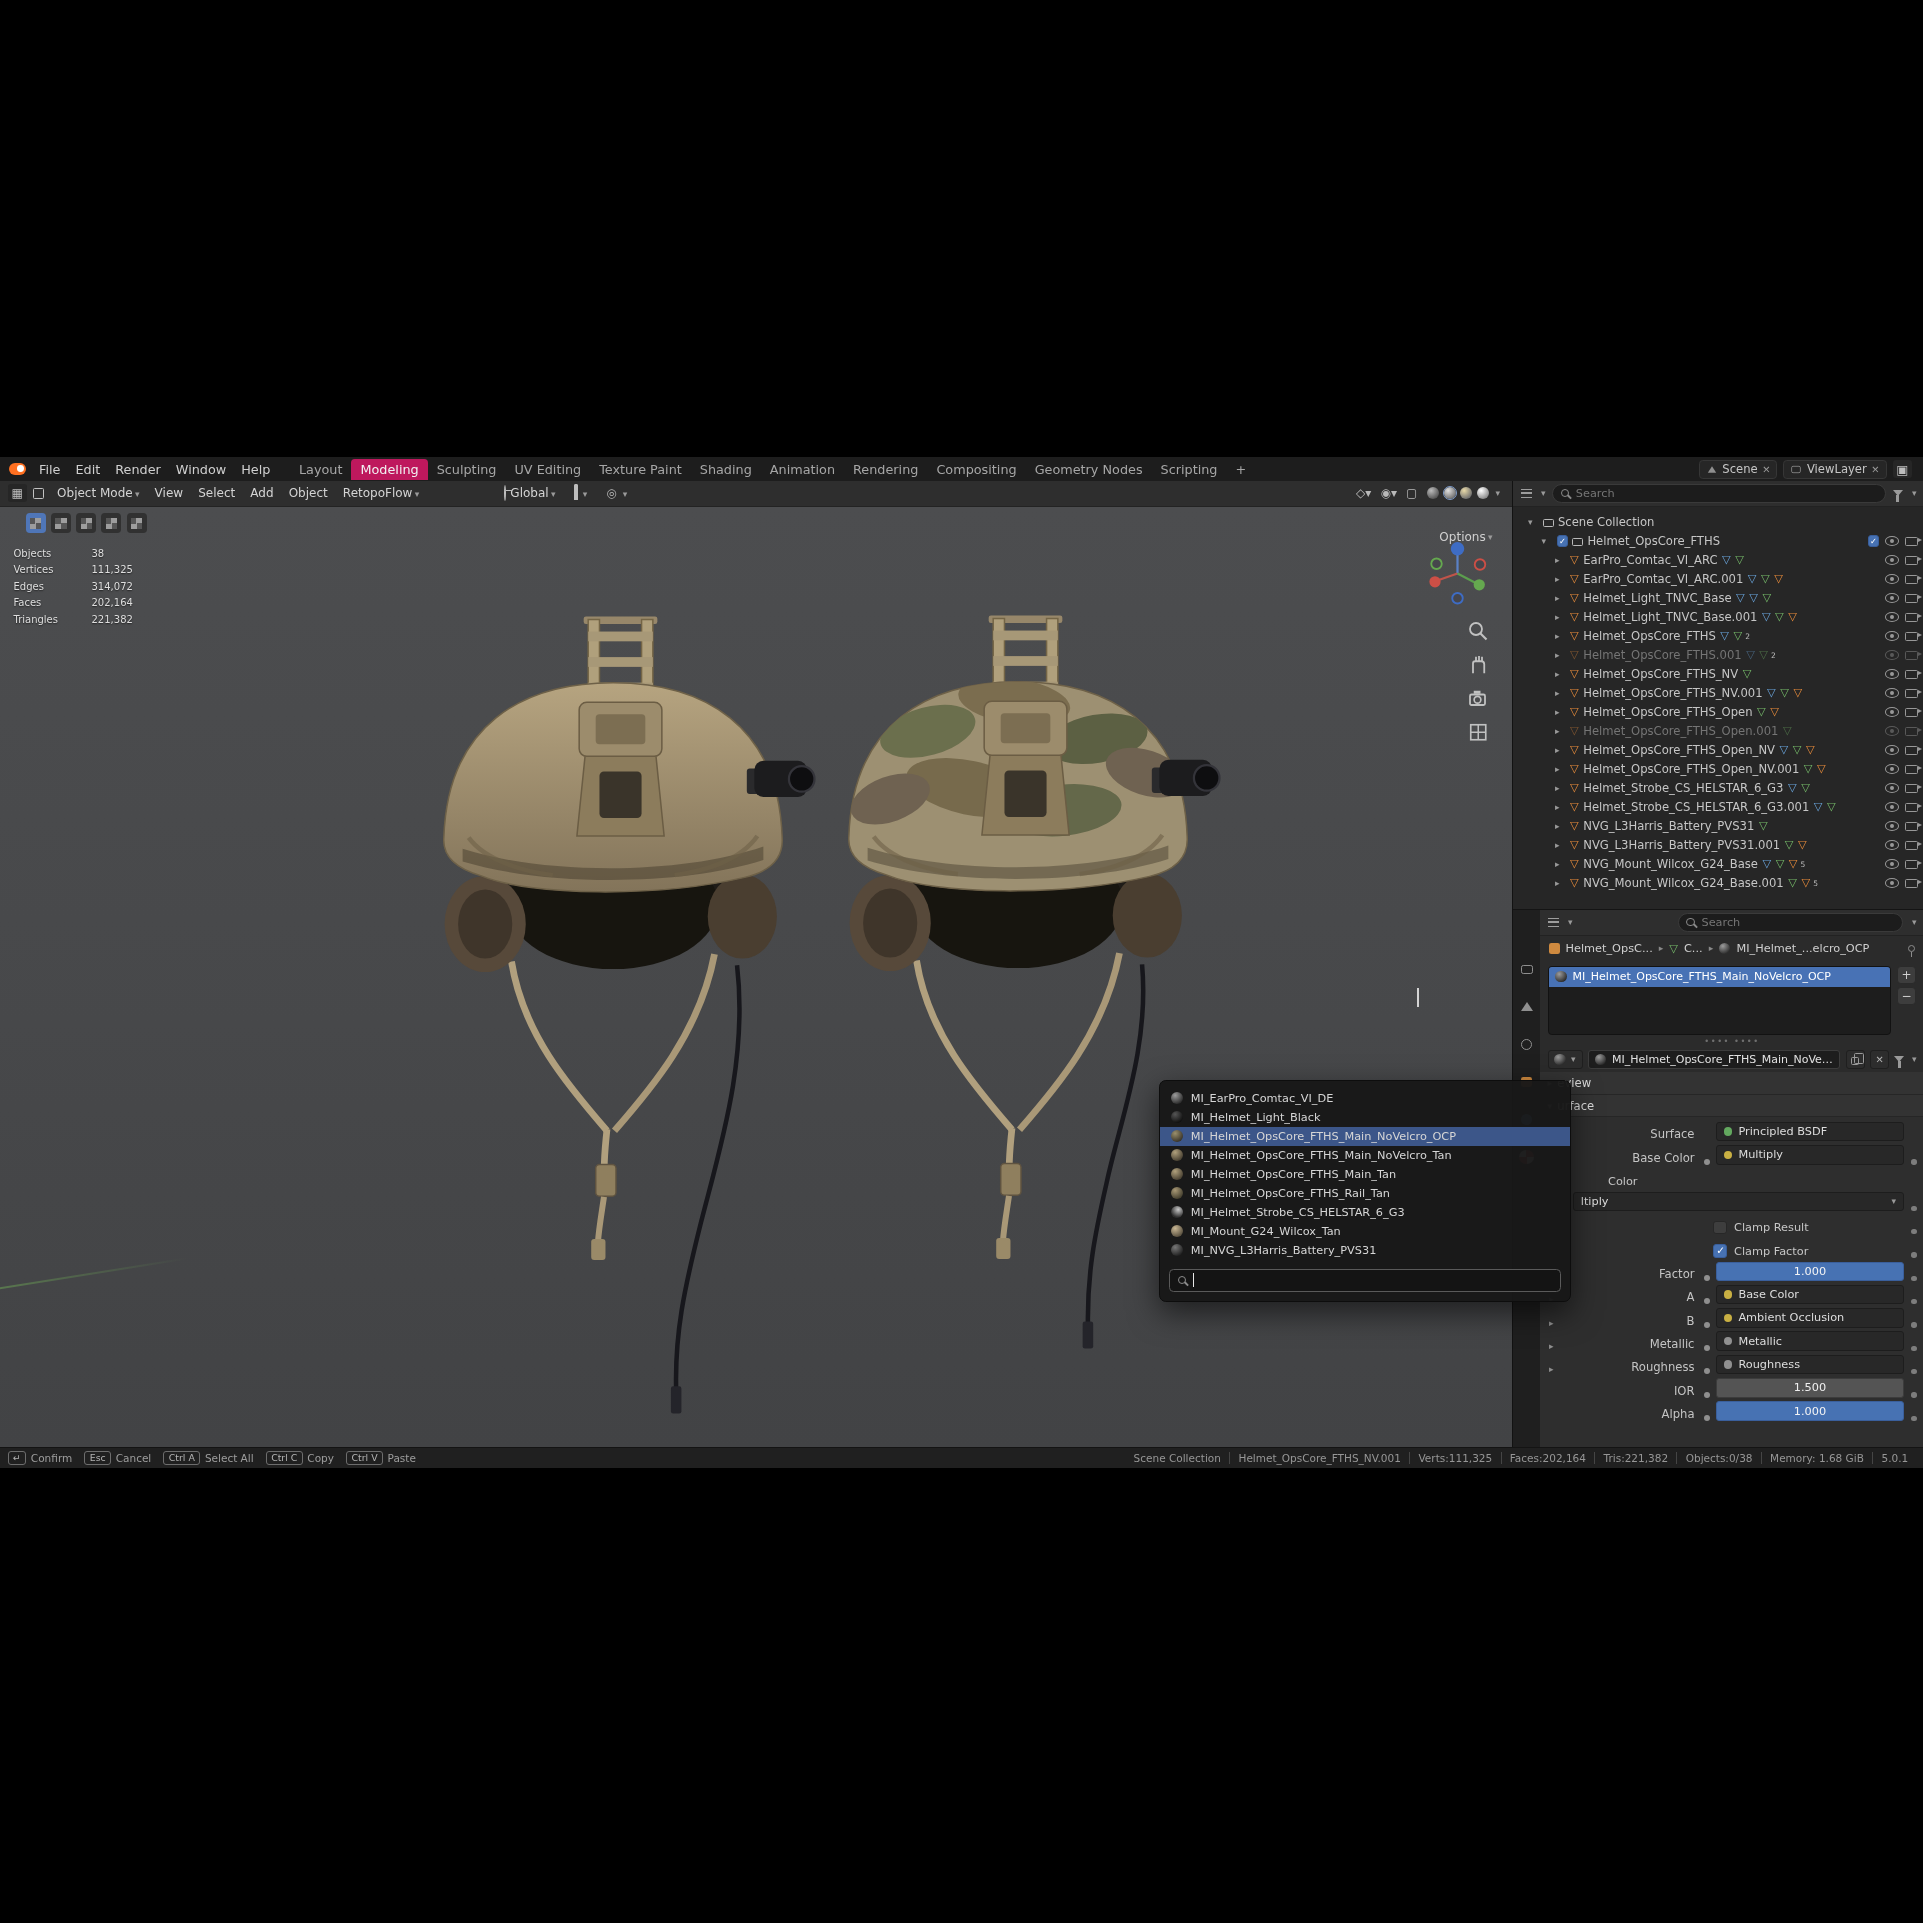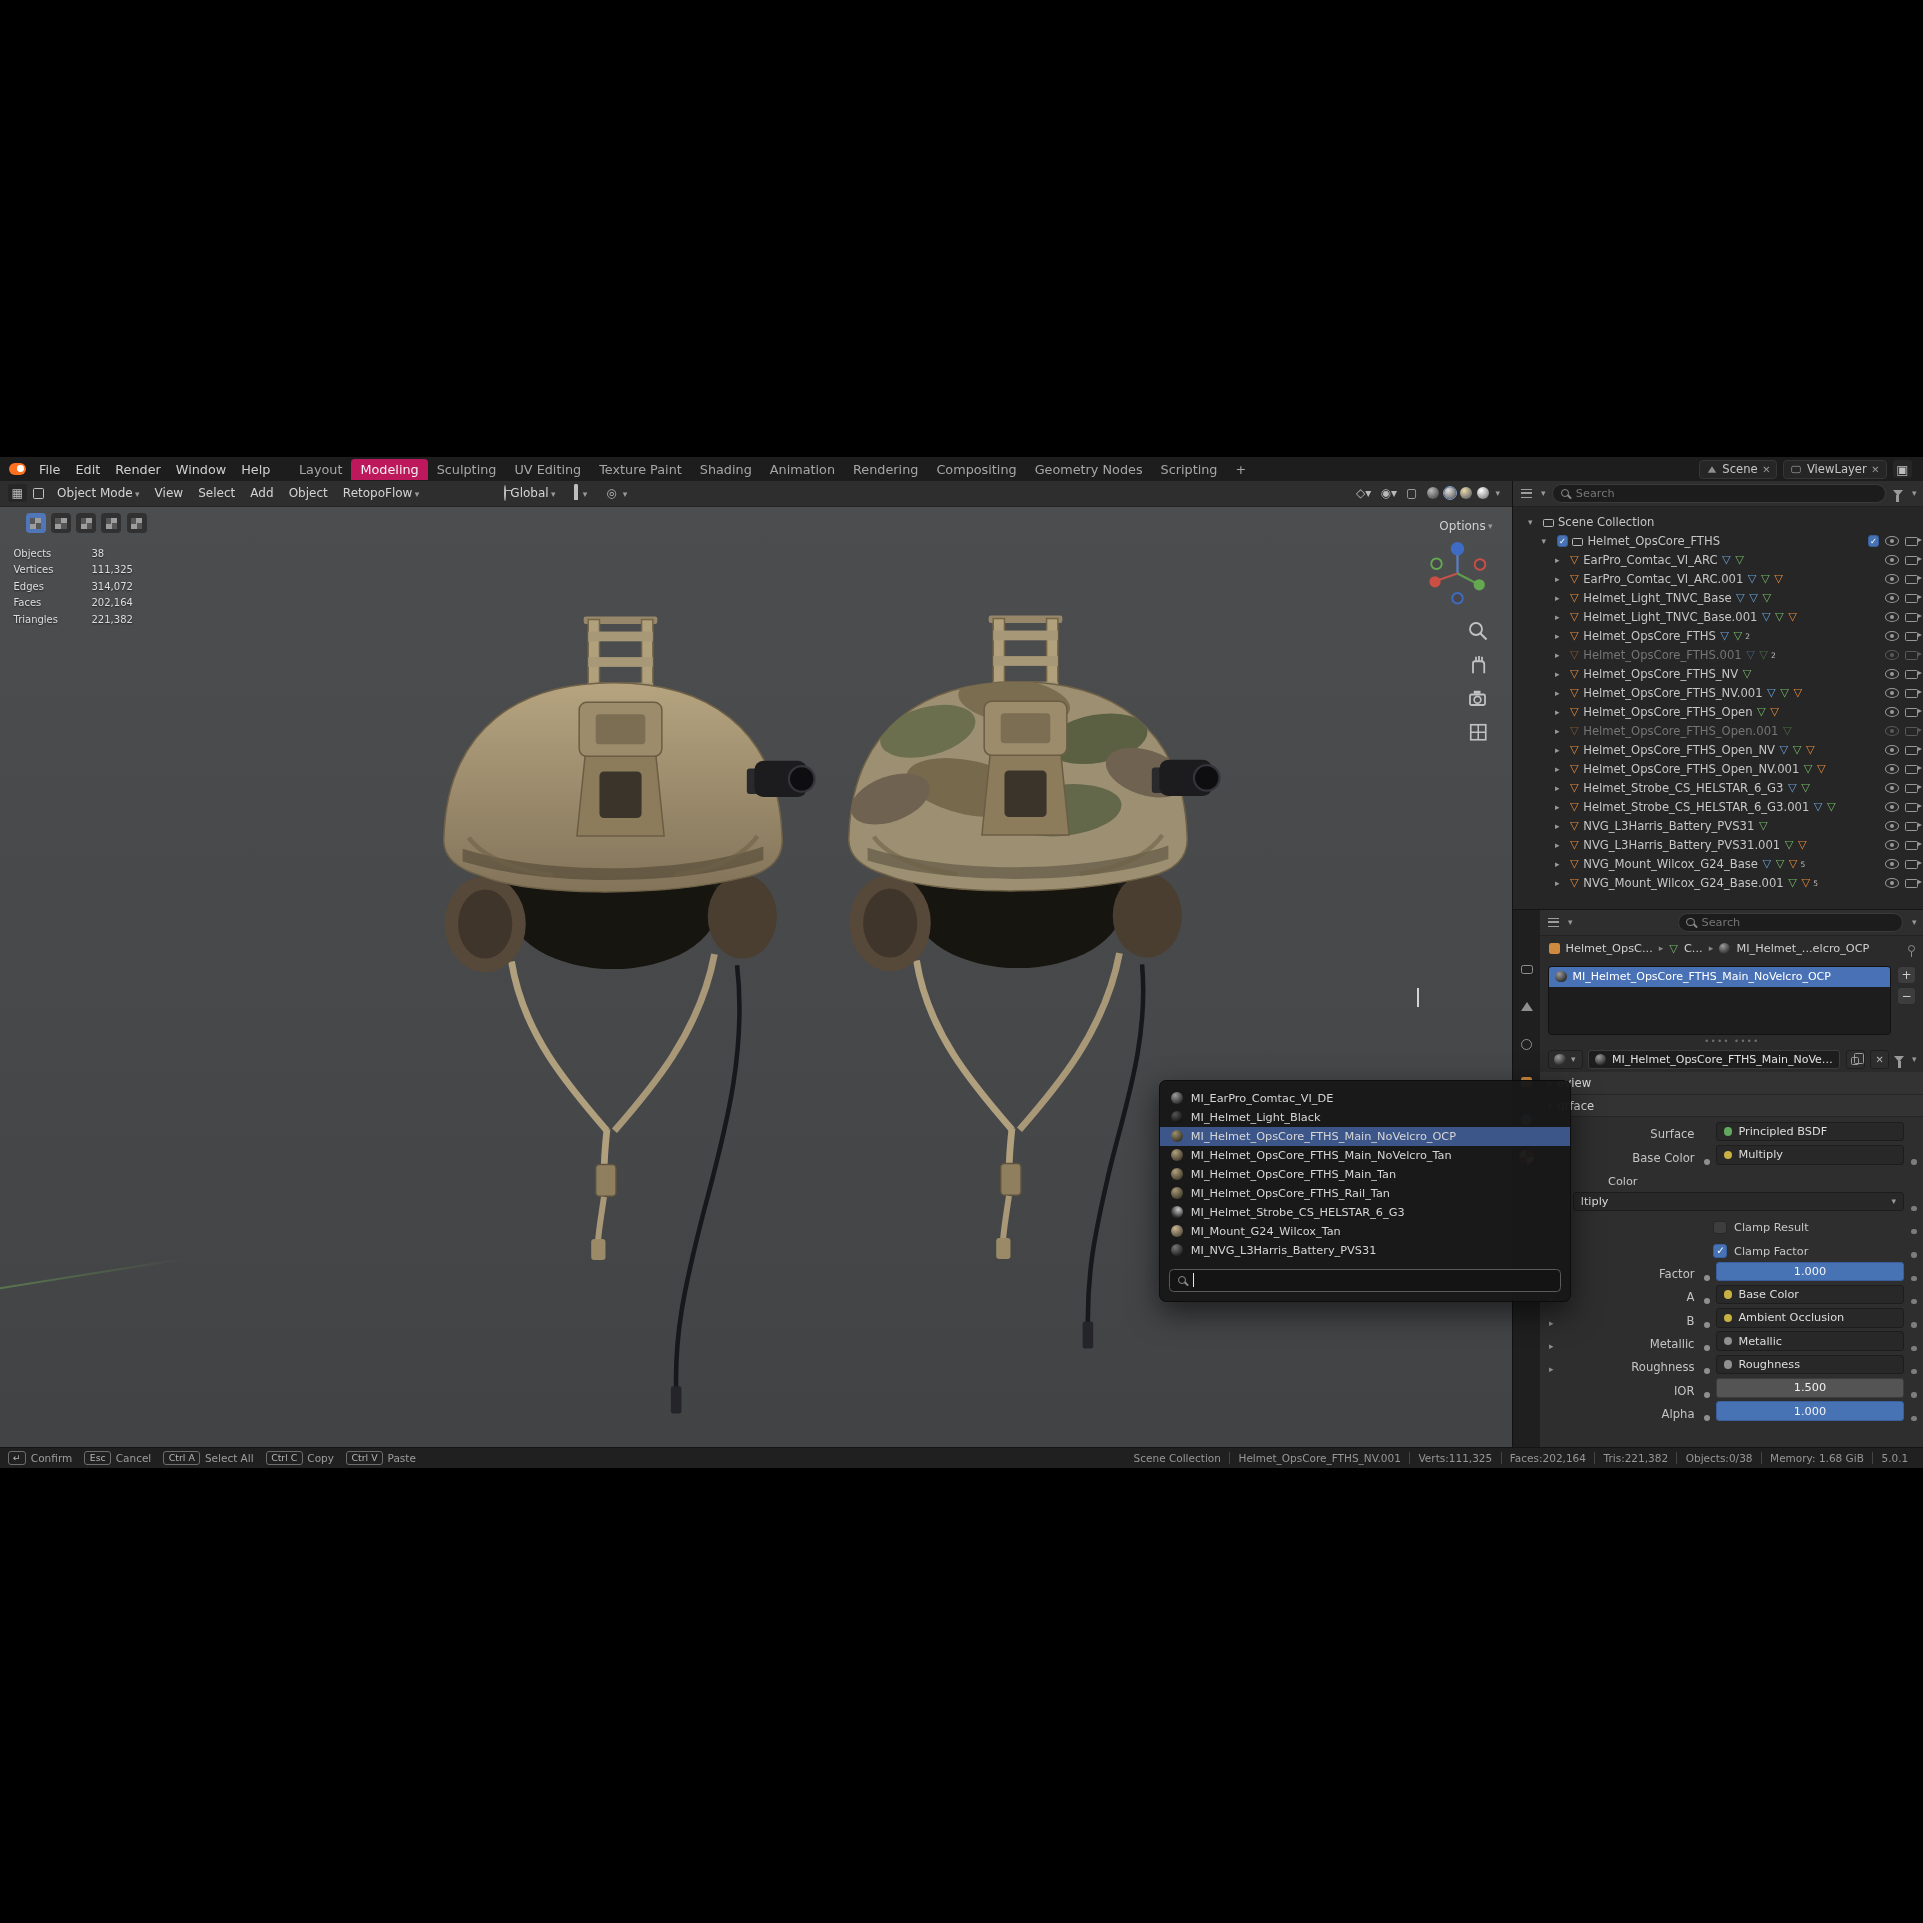--- a/index.html
+++ b/index.html
@@ -36,21 +36,21 @@
   .i-globe::after{content:"";position:absolute;left:0.8px;top:3.4px;width:6.8px;height:1.5px;background:#bdbdbd}
   .i-magnet{width:9.8px;height:9px;border:2.3px solid #bdbdbd;border-bottom:none;border-radius:6px 6px 0 0;transform:rotate(180deg);margin:0 3px;flex:none}
   .echip{width:19.5px;height:18px;border-radius:3px;background:#262626;display:flex;align-items:center;justify-content:center;color:#bdbdbd;margin-right:4.5px}
 
   
   .canvas{flex:1;position:relative;background:linear-gradient(#4c4d4f 0%,#47484a 55%,#424345 100%);overflow:hidden}
   .tools{position:absolute;left:25.6px;top:6.8px;display:flex;gap:5.3px}
   .tchip{width:20px;height:20px;border-radius:3.8px;background:#2b2b2bd0;display:flex;align-items:center;justify-content:center}
   .tchip.active{background:#4f76b8}
   .tq{width:11.3px;height:11.3px;background:conic-gradient(#9d9d9d 0 25%,#565656 0 50%,#9d9d9d 0 75%,#565656 0)}
-  .options{position:absolute;right:19.5px;top:12px;color:#d0d0d0;font-size:12px;display:flex;align-items:center}
+  .options{position:absolute;right:19.5px;top:23px;color:#d0d0d0;font-size:12px;display:flex;align-items:center}
   .stats{position:absolute;left:13.5px;top:39px;font-size:10px;color:#dedede;text-shadow:0 0.8px 1.5px rgba(0,0,0,.55);line-height:16.5px}
   .stats .sl{display:inline-block;width:78px}
   .gizmo{position:absolute;left:1423px;top:32px;width:69px;height:69px}
   .vpnav{position:absolute;left:1467px;top:113px;display:flex;flex-direction:column;gap:11.3px;opacity:.92}
   .vpnav svg{display:block}
   .vcursor{position:absolute;left:1417px;top:481px;width:1.5px;height:19.5px;background:#e3e3e3;opacity:.9}
   .yaxis{position:absolute;left:-22.5px;top:767px;width:210px;height:1.5px;transform:rotate(-9deg);
          background:linear-gradient(90deg,rgba(110,170,85,.55),rgba(110,170,85,0))}
   .helmet{position:absolute;width:406px;height:827px}
   .hl-left{left:410px;top:105px}

